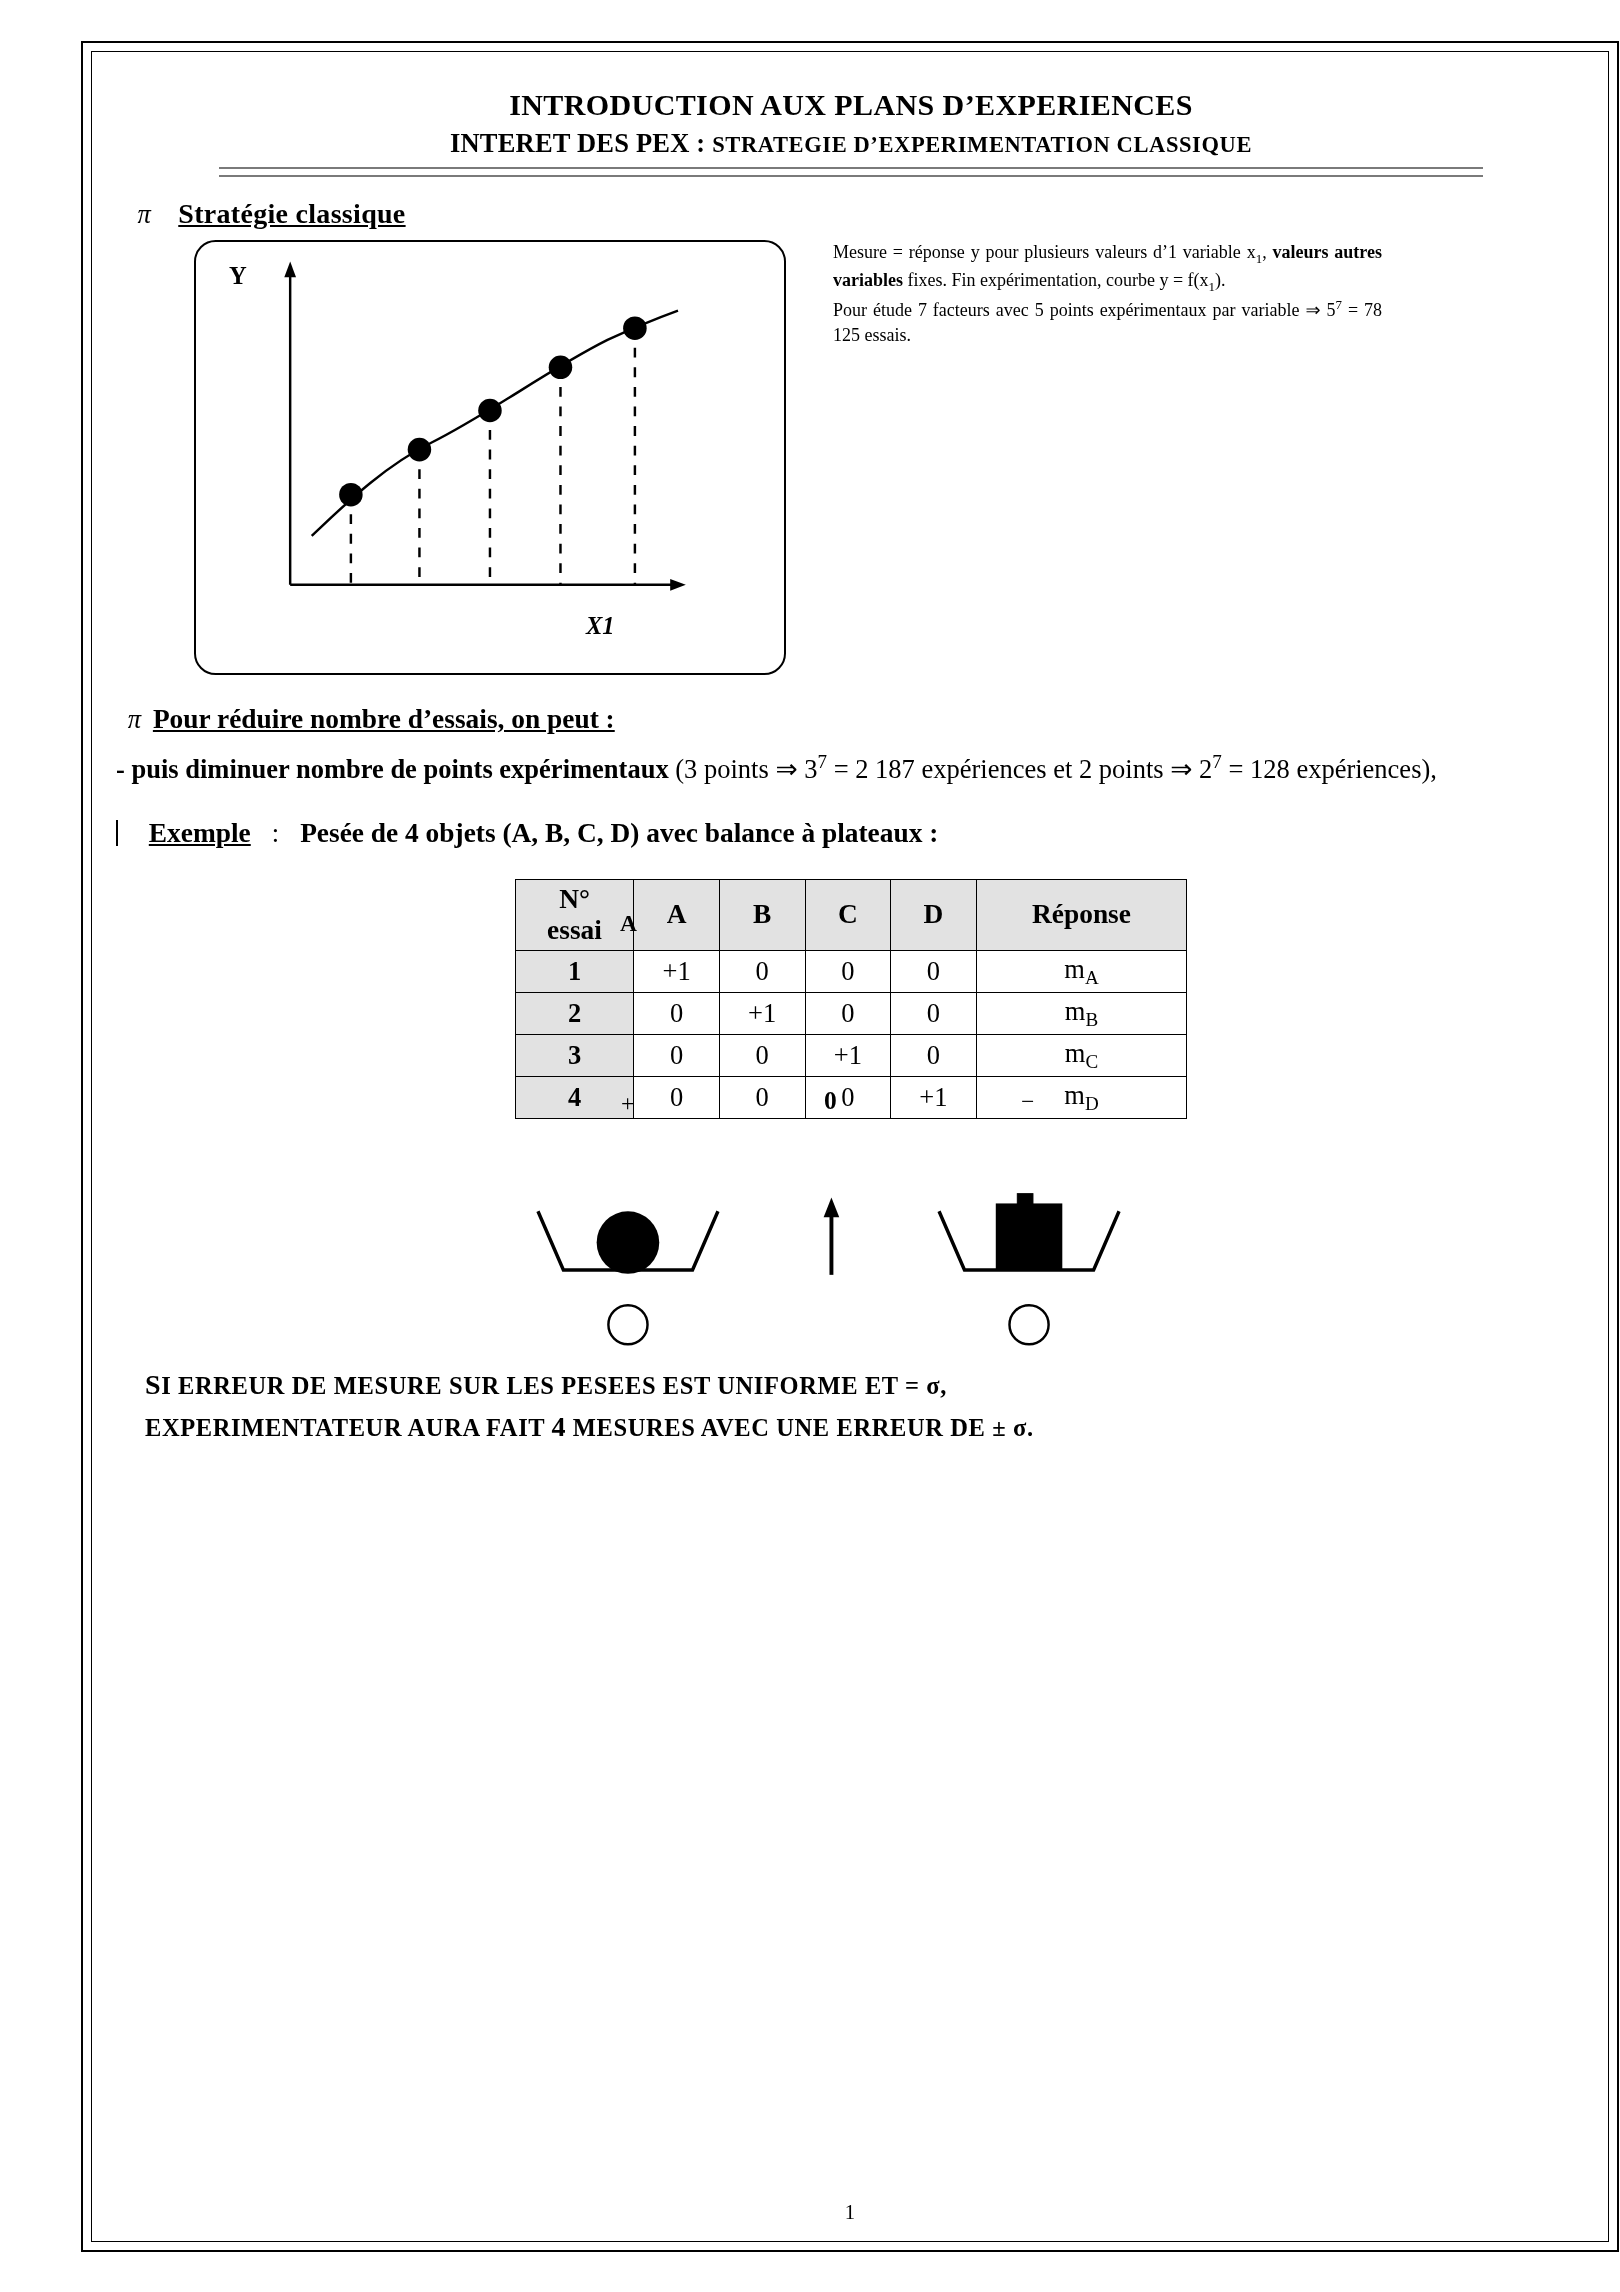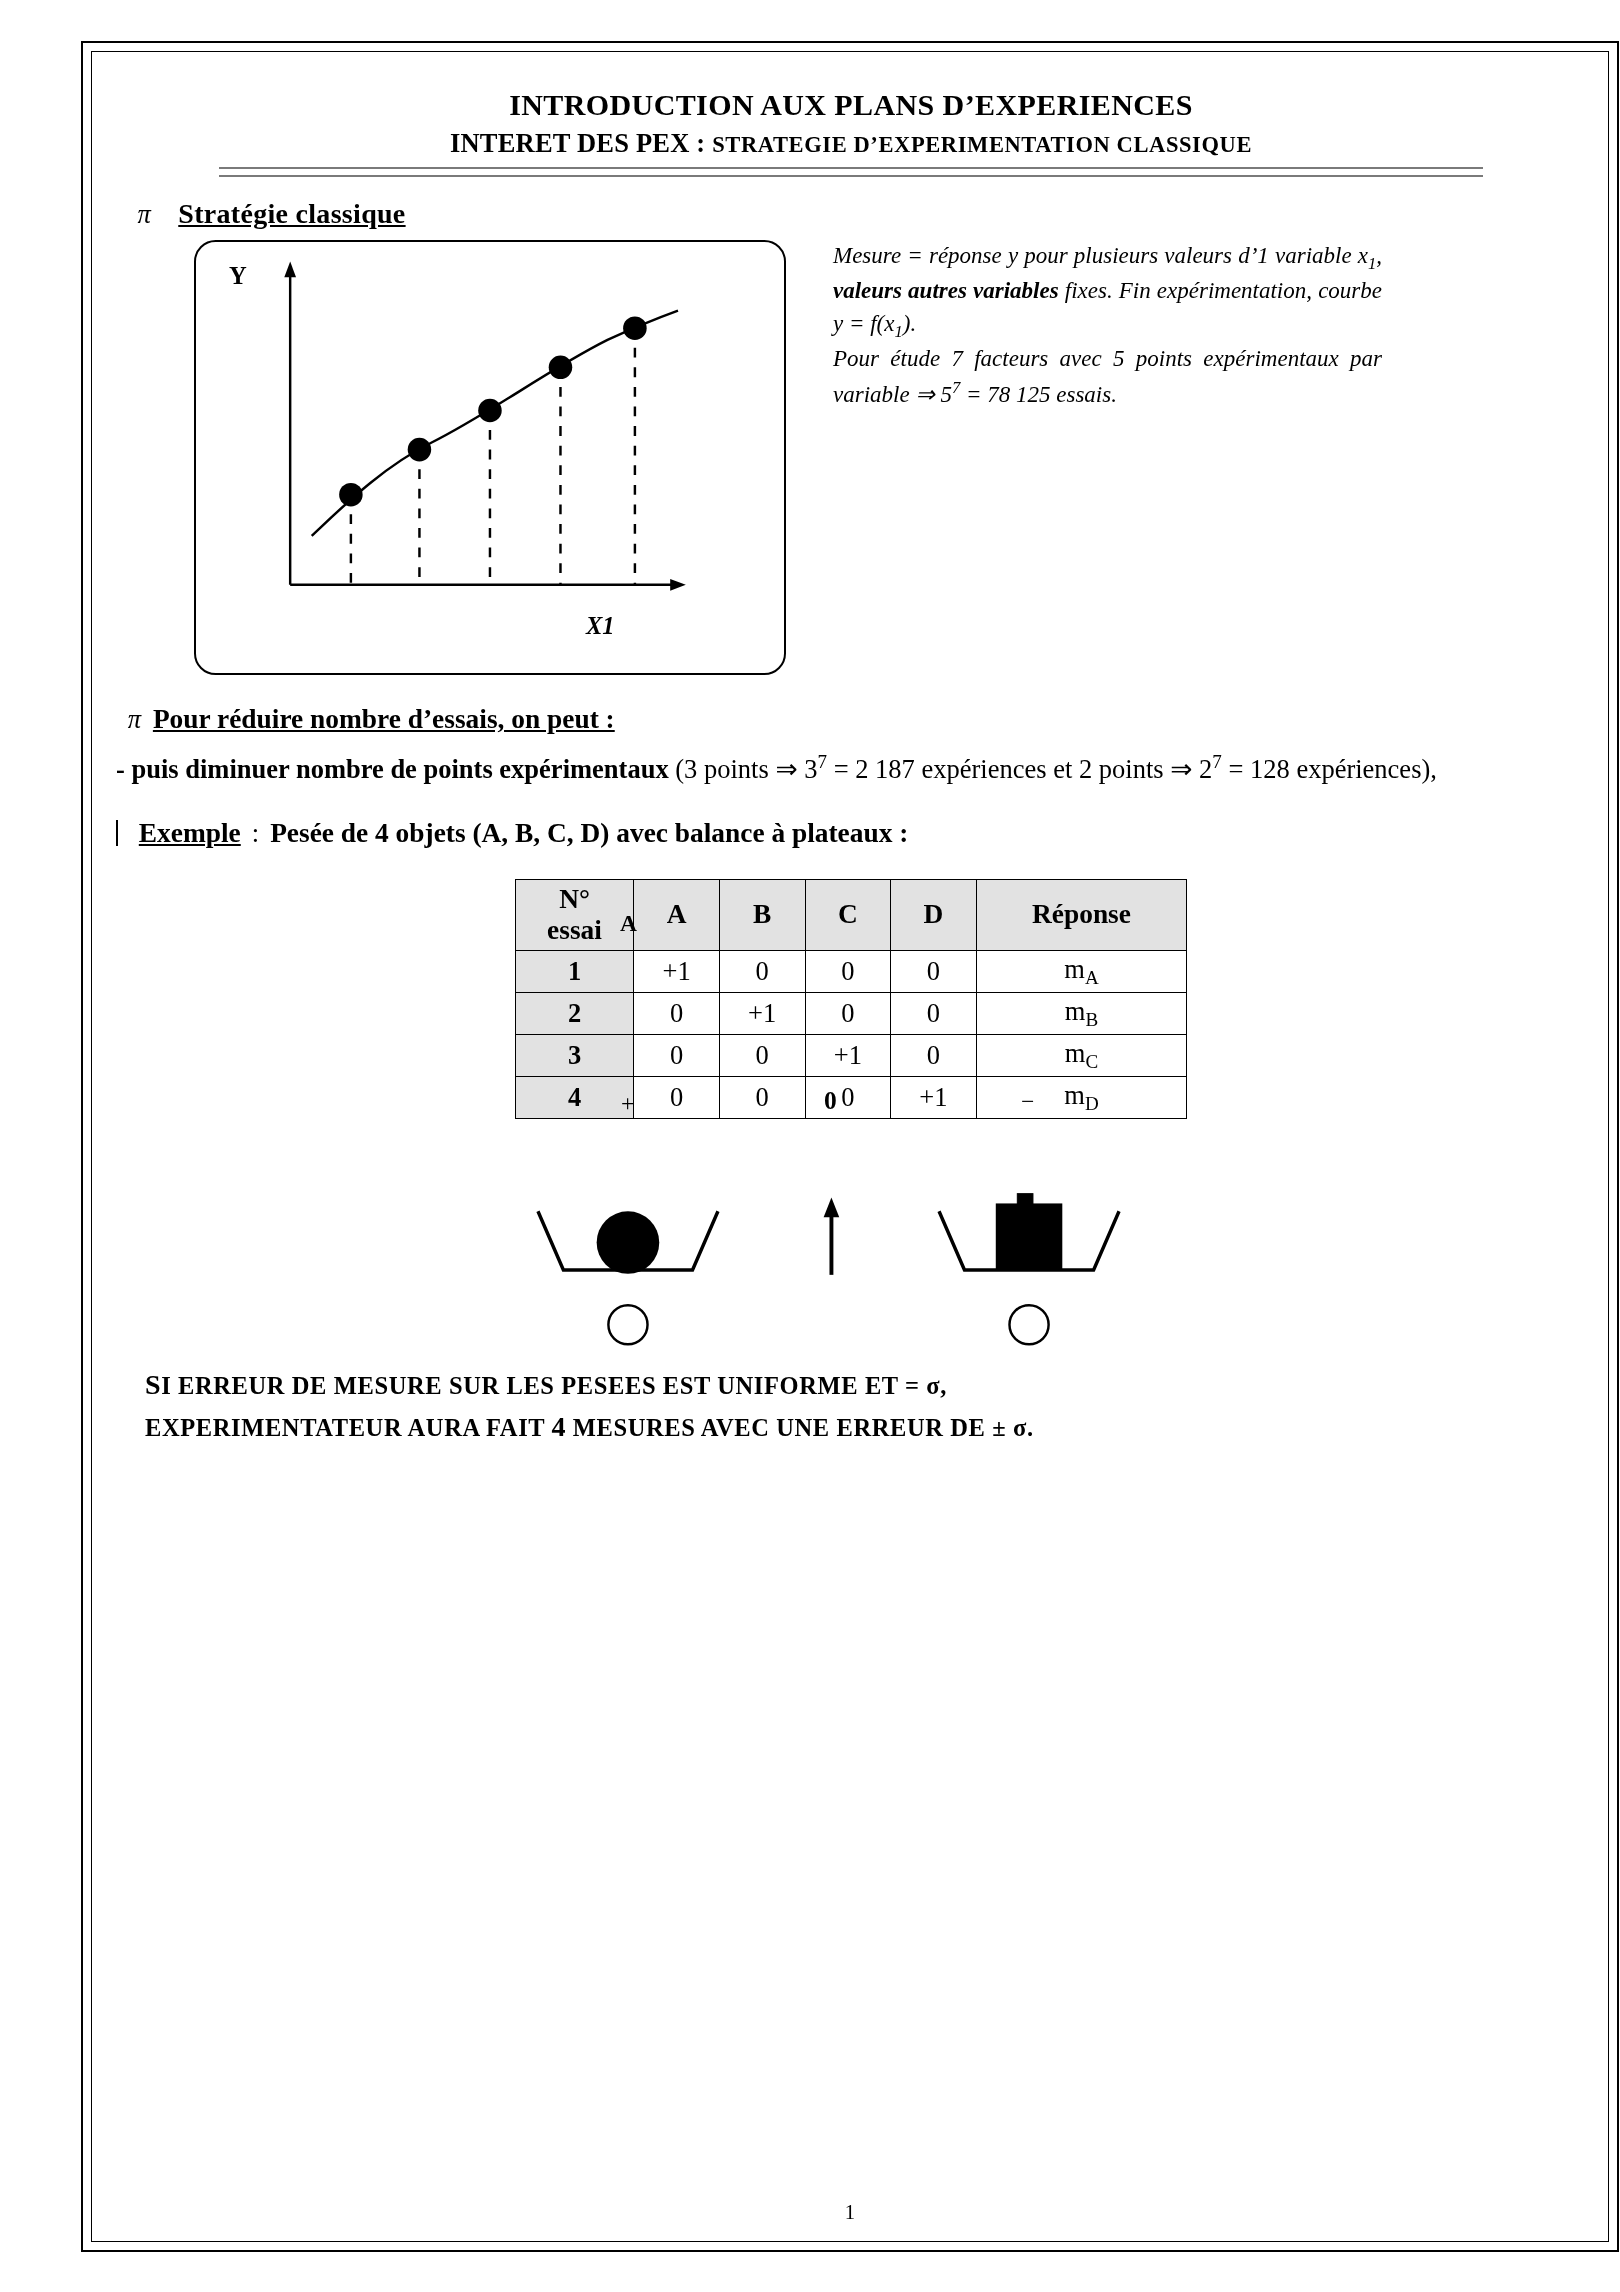--- a/index.html
+++ b/index.html
@@ -105,24 +105,23 @@
     border: 2px solid #000;
     border-radius: 21.6px;
     position: relative;
     margin-left: 78px;
     background: #fff;
   }
   .figure-box svg { display: block; }
   .para {
     margin-left: 47px;
     width: 549px;
-    font-size: 23px;
+    font-size: 18px;
     line-height: 1.42;
     text-align: justify;
-    font-style: italic;
   }
   .para b { font-weight: bold; }
   sub { font-size: 0.72em; }
   sup { font-size: 0.72em; }
 
   
   .block {
     margin-top: 25.5px;
     font-size: 26.5px;
     line-height: 1.45;
@@ -130,21 +129,21 @@
   .hd-underline {
     font-weight: bold;
     font-size: 27.4px;
     text-decoration: underline;
   }
   .row-inline { display: flex; align-items: baseline; gap: 11.8px; }
 
   .exemple-line {
     display: flex;
     align-items: baseline;
-    gap: 11px;
+    gap: 21px;
   }
   .vbar {
     display: inline-block;
     width: 2px;
     height: 25.5px;
     background: #000;
     margin-right: 9.8px;
     position: relative;
     top: 3.9px;
   }

